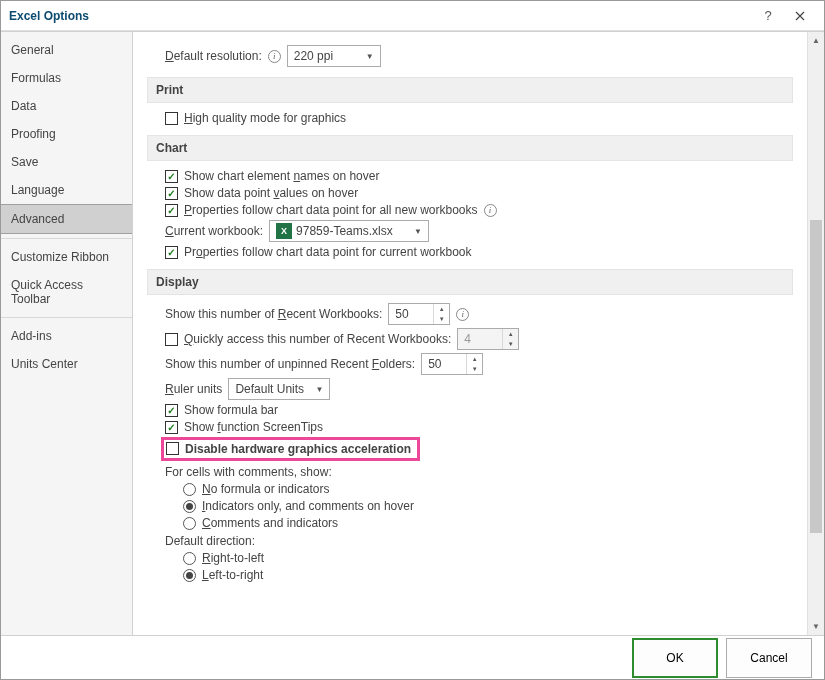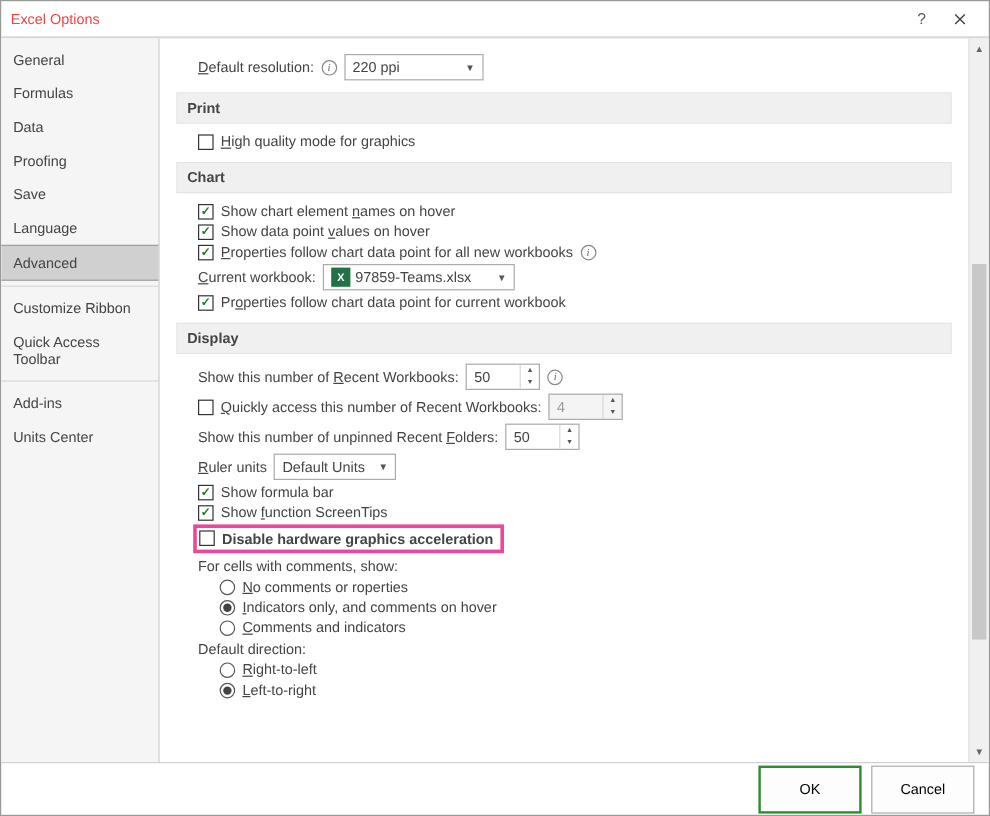--- a/index.html
+++ b/index.html
@@ -1,19 +1,19 @@
 <!DOCTYPE html>
 <html><head>
 <meta charset="utf-8">
 <style>
   * { box-sizing: border-box; font-family: "Segoe UI", Tahoma, sans-serif; }
   body { margin: 0; background: #fff; }
   .window { width: 825px; height: 680px; border: 1px solid #999; display: flex; flex-direction: column; background: #fff; position: relative; }
   .titlebar { height: 30px; display: flex; align-items: center; padding: 0 8px; border-bottom: 1px solid #e0e0e0; }
-  .titlebar-title { font-size: 12px; color: #ef4444; flex: 1; }
+  .titlebar-title { font-size: 12px; color: #0c4a6e; flex: 1; font-weight: bold; }
   .titlebar-btn { width: 32px; height: 24px; display: flex; align-items: center; justify-content: center; font-size: 13px; color: #555; cursor: pointer; }
   .body { flex: 1; display: flex; overflow: hidden; border-top: 1px solid #d0d0d0; }
   .sidebar { width: 132px; background: #f5f5f5; border-right: 1px solid #d0d0d0; padding-top: 4px; }
   .sidebar-item { padding: 7px 10px; font-size: 12px; color: #444; cursor: pointer; }
   .sidebar-item.selected { background: #d0d0d0; border: 1px solid #a0a0a0; border-left: none; border-right: none; }
   .sidebar-sep { height: 1px; background: #d8d8d8; margin: 4px 0; }
   .content-wrap { flex: 1; display: flex; overflow: hidden; }
   .content { flex: 1; overflow: hidden; padding: 10px 14px 2px 14px; font-size: 12px; color: #444; }
   .scrollbar { width: 17px; background: #f0f0f0; display: flex; flex-direction: column; border-left: 1px solid #e0e0e0; }
   .sb-arrow { height: 17px; display: flex; align-items: center; justify-content: center; color: #666; font-size: 8px; cursor: pointer; }
@@ -76,21 +76,21 @@
       <div class="sidebar-item">Add-ins</div>
       <div class="sidebar-item">Units Center</div>
     </div>
 
     <div class="content-wrap">
     <div class="content">
 
       <div class="row indent">
         <label class="text"><span class="under">D</span><span>efault resolution:</span></label>
         <span class="info-icon">i</span>
-        <div class="dropdown" style="width:116px">
+        <div class="dropdown" style="width:94px">
           <span class="dd-text">220 ppi</span>
           <span class="dd-arrow">▼</span>
         </div>
       </div>
 
       <div class="section-header">Print</div>
       <div class="row indent">
         <span class="check"></span>
         <label class="text"><span class="under">H</span><span>igh quality mode for graphics</span></label>
       </div>
@@ -180,21 +180,21 @@
       <div class="row indent" style="margin-left:14px">
         <span class="highlight-box">
           <span class="check"></span>
           <label class="text">Disable hardware graphics acceleration</label>
         </span>
       </div>
 
       <div class="sublabel indent">For cells with comments, show:</div>
       <div class="row indent2">
         <span class="radio"></span>
-        <label class="text"><span class="under">N</span><span>o comments or roperties</span></label>
+        <label class="text"><span class="under">N</span><span>o formula or indicators</span></label>
       </div>
       <div class="row indent2">
         <span class="radio selected"></span>
         <label class="text"><span class="under">I</span><span>ndicators only, and comments on hover</span></label>
       </div>
       <div class="row indent2">
         <span class="radio"></span>
         <label class="text"><span class="under">C</span><span>omments and indicators</span></label>
       </div>
 

